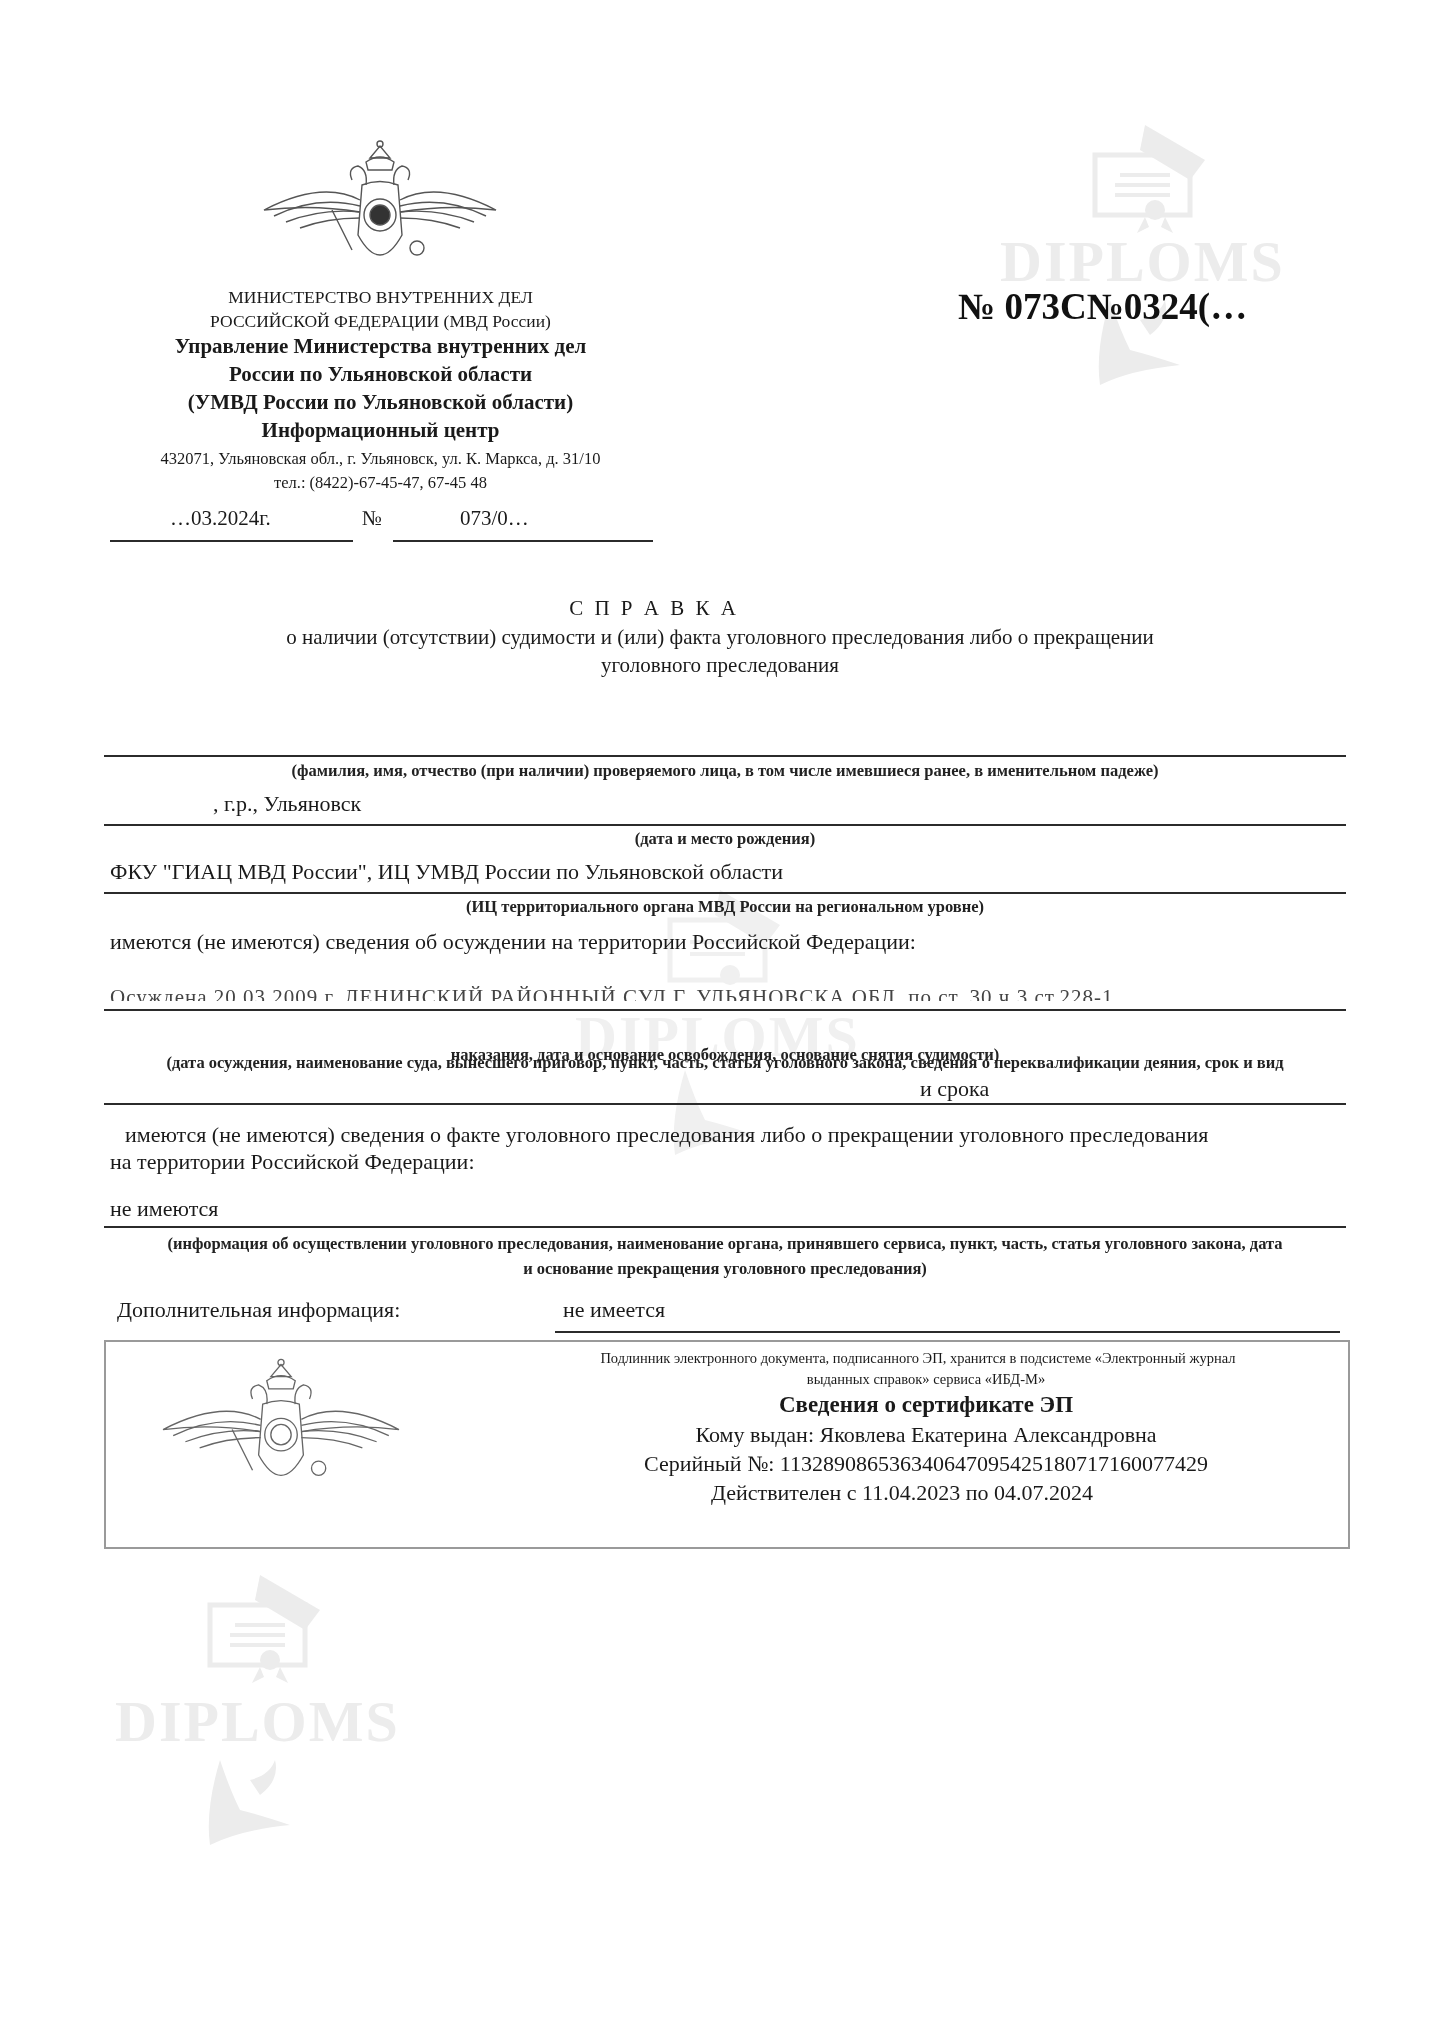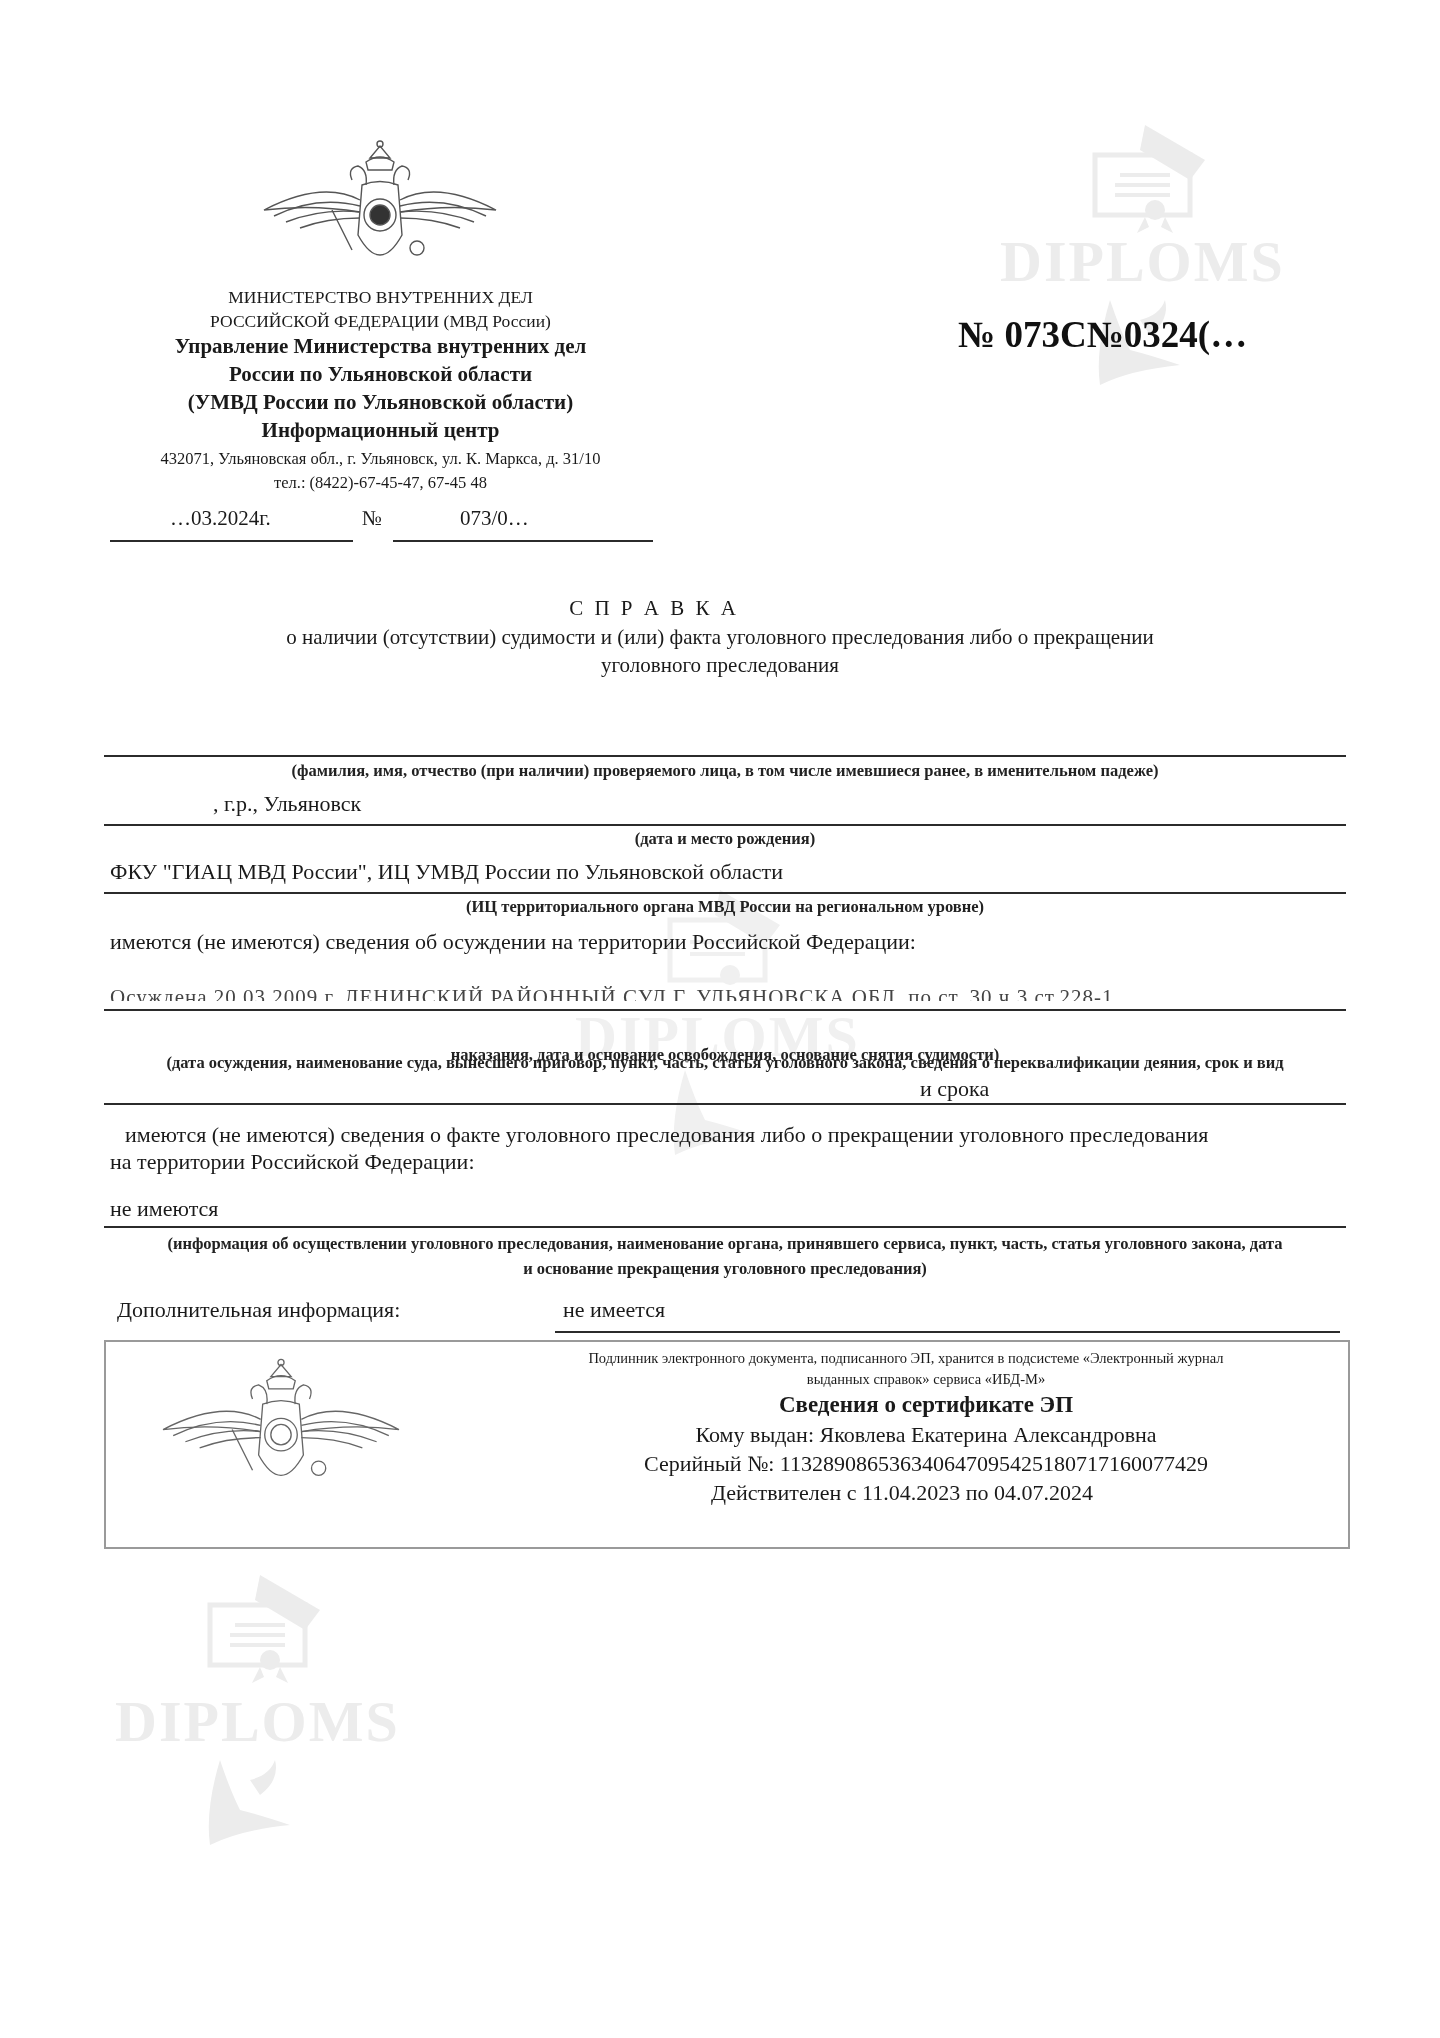--- a/index.html
+++ b/index.html
@@ -102,21 +102,21 @@
   <div class="hdr-line" style="top:418px; font-size:21px; font-weight:bold;">Информационный центр</div>
   <div class="hdr-line" style="top:449px; font-size:16.5px;">432071, Ульяновская обл., г. Ульяновск, ул. К. Маркса, д. 31/10</div>
   <div class="hdr-line" style="top:473px; font-size:16.5px;">тел.: (8422)-67-45-47, 67-45 48</div>
 
   <div class="abs" style="left:170px; top:506px; font-size:21px;">…03.2024г.</div>
   <div class="hline" style="left:110px; top:540px; width:243px; height:1.5px;"></div>
   <div class="abs" style="left:362px; top:506px; font-size:21px;">№</div>
   <div class="abs" style="left:460px; top:506px; font-size:21px;">073/0…</div>
   <div class="hline" style="left:393px; top:540px; width:260px; height:1.5px;"></div>
 
-  <div class="abs" style="left:958px; top:285px; font-size:37px; font-weight:bold; color:#111;margin-top:28px;">№ 073С№0324(…</div>
+  <div class="abs" style="left:958px; top:285px; font-size:37px; font-weight:bold; color:#111;">№ 073С№0324(…</div>
 </div>
 
 <div class="content">
   <div class="abs center" style="left:0; width:1308px; top:596px; font-size:21px; letter-spacing:3px;">С П Р А В К А</div>
   <div class="abs center" style="left:0; width:1440px; top:625px; font-size:21px;">о наличии (отсутствии) судимости и (или) факта уголовного преследования либо о прекращении</div>
   <div class="abs center" style="left:0; width:1440px; top:653px; font-size:21px;">уголовного преследования</div>
 </div>
 
 <div class="content">
 
@@ -168,19 +168,19 @@
       <path d="M138 66 Q181 55 224 76"></path>
       <path d="M138 72 Q176 68 212 82"></path>
       <path d="M138 78 Q171 78 198 88"></path>
       <path d="M100 45 Q118 38 136 45 L140 95 Q118 135 96 95 Z"></path>
       <circle cx="118" cy="75" r="16"></circle>
       <circle cx="118" cy="75" r="10"></circle>
       <path d="M70 70 L90 110"></path>
       <circle cx="155" cy="108" r="7"></circle>
     </g>
   </svg>
-  <div class="abs center" style="left:420px; width:760px; top:6px; font-size:14.5px; line-height:21px;">Подлинник электронного документа, подписанного ЭП, хранится в подсистеме «Электронный журнал</div>
+  <div class="abs center" style="left:432px; width:760px; top:6px; font-size:14.5px; line-height:21px;">Подлинник электронного документа, подписанного ЭП, хранится в подсистеме «Электронный журнал</div>
   <div class="abs center" style="left:440px; width:760px; top:27px; font-size:14.5px; line-height:21px;">выданных справок» сервиса «ИБД-М»</div>
   <div class="abs center" style="left:440px; width:760px; top:50px; font-size:23px; font-weight:bold;">Сведения о сертификате ЭП</div>
   <div class="abs center" style="left:440px; width:760px; top:80px; font-size:22px;">Кому выдан: Яковлева Екатерина Александровна</div>
   <div class="abs center" style="left:440px; width:760px; top:109px; font-size:22px;">Серийный №: 113289086536340647095425180717160077429</div>
   <div class="abs center" style="left:416px; width:760px; top:138px; font-size:22px;">Действителен с 11.04.2023 по 04.07.2024</div>
 </div>
 
 </body></html>

